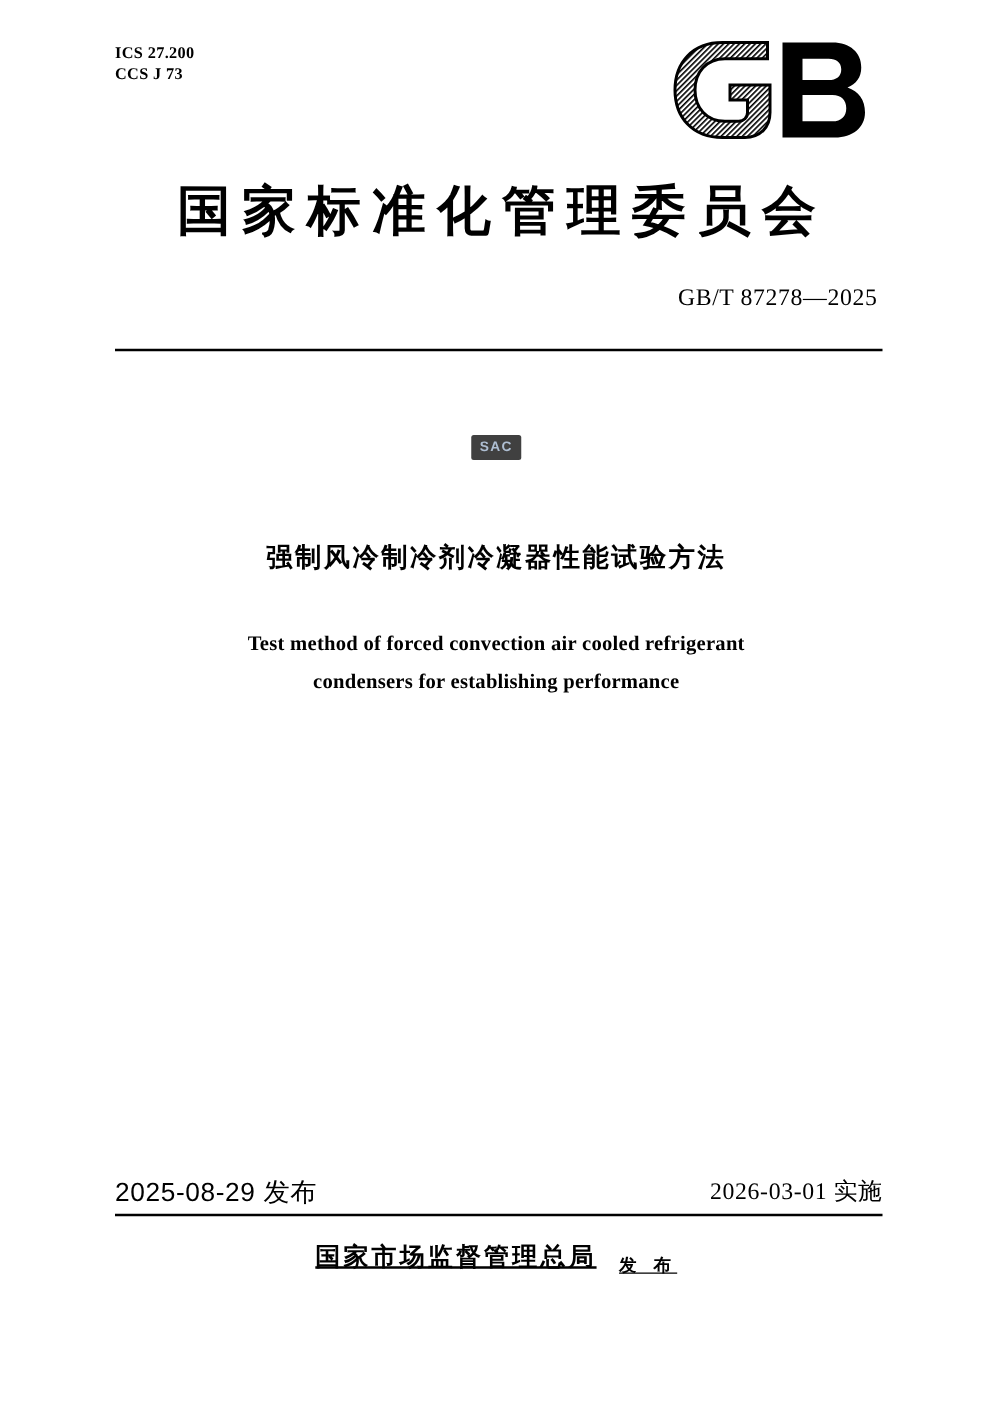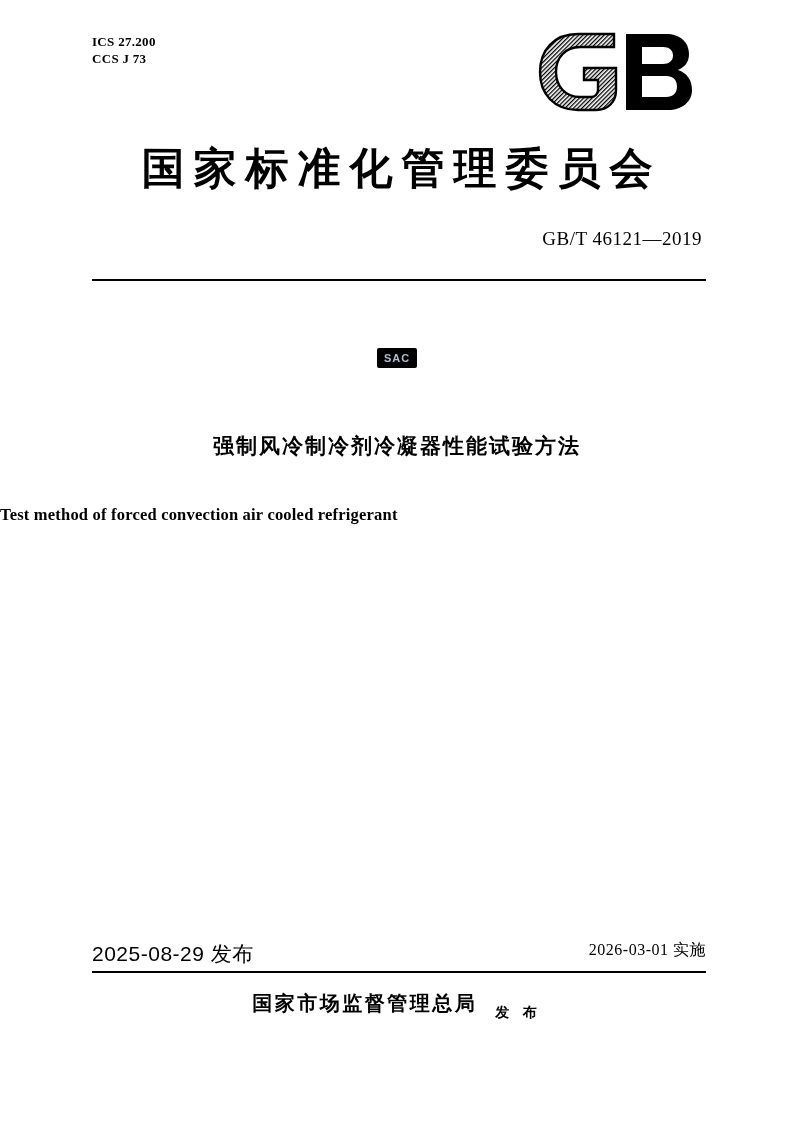--- a/index.html
+++ b/index.html
@@ -89,21 +89,21 @@
     top: 348px;
     text-align: center;
     font-family: "Liberation Sans", sans-serif;
     font-size: 11px;
     font-weight: bold;
     letter-spacing: 1px;
     color: #c8d4e2;
   }
   .watermark .wm-box {
     display: inline-block;
-    background: #000000;
+    background: #404040;
     color: #aebed2;
     padding: 4px 7px;
     border-radius: 2px;
   }
 
   
   .subject-cn {
     position: absolute;
     left: 0; right: 0;
     top: 432px;
@@ -111,21 +111,21 @@
     font-family: "Liberation Serif", serif;
     font-weight: bold;
     font-size: 21px;
     letter-spacing: 2px;
     white-space: nowrap;
   }
   .subject-en {
     position: absolute;
     left: 0; right: 0;
     top: 500px;
-    text-align: left;
+    text-align: center;
     font-family: "Liberation Serif", serif;
     font-size: 16.5px;
     font-weight: bold;
     line-height: 30px;
     letter-spacing: 0.2px;
   }
   .subject-en div { white-space: nowrap; }
 
   
   .date-row {
@@ -142,39 +142,41 @@
     font-family: Liberation Sans, sans-serif;
     font-size: 21px;
     letter-spacing: 0.5px;
     white-space: nowrap;
   }
   .date-right {
     position: absolute;
     right: 0;
     top: 0;
     font-family: "Liberation Serif", serif;
-    font-size: 16px;
+    font-size: 19px;
     letter-spacing: 0.5px;
     white-space: nowrap;
   }
   .rule-bottom {
     position: absolute;
     left: 92px;
     right: 88px;
     top: 971px;
     border-top: 2px solid #000;
   }
 
   
   .issuers {
     position: absolute;
     left: 0; right: 0;
     top: 990px;
     display: flex;
     justify-content: center;
+    align-items: center;
+    text-decoration: underline;
   }
   .issuer-names {
     font-family: "Liberation Serif", serif;
     font-weight: bold;
     font-size: 20px;
     line-height: 27px;
     letter-spacing: 2.5px;
     text-align: center;
     white-space: nowrap;
   }
@@ -210,32 +212,33 @@
       <path d="M44 6 C20 6 6 22 6 44 C6 66 20 82 44 82 L62 82 C74 82 82 74 82 62 L82 40 L50 40 L50 52 L64 52 L64 62 C64 66 61 69 57 69 L46 69 C31 69 22 58 22 44 C22 30 31 19 46 19 L80 19 L80 6 Z" fill="url(#hatch)" stroke="#000000" stroke-width="2.4"></path>
 
       <path d="M92 6 L132 6 C146 6 155 14 155 26 C155 34 151 39 144 42 C153 45 158 52 158 62 C158 74 148 82 134 82 L92 82 Z
                M108 19 L108 36 L129 36 C135 36 139 33 139 27.5 C139 22 135 19 129 19 Z
                M108 48 L108 69 L132 69 C139 69 143 65 143 58.5 C143 52 139 48 132 48 Z" fill="#000000" fill-rule="evenodd"></path>
     </svg>
   </div>
 
   <div class="cn-title">国家标准化管理委员会</div>
 
-  <div class="std-number">GB/T 46121—2019</div>
+  <div class="std-number">GB/T 87278—2025</div>
 
   <div class="rule-top"></div>
 
   <div class="watermark">
     <span class="wm-box">SAC</span>
   </div>
 
   <div class="subject-cn">强制风冷制冷剂冷凝器性能试验方法</div>
 
   <div class="subject-en">
     <div>Test method of forced convection air cooled refrigerant</div>
+    <div>condensers for establishing performance</div>
   </div>
 
   <div class="date-row">
     <div class="date-left">2025-08-29 发布</div>
     <div class="date-right">2026-03-01 实施</div>
   </div>
 
   <div class="rule-bottom"></div>
 
   <div class="issuers">

